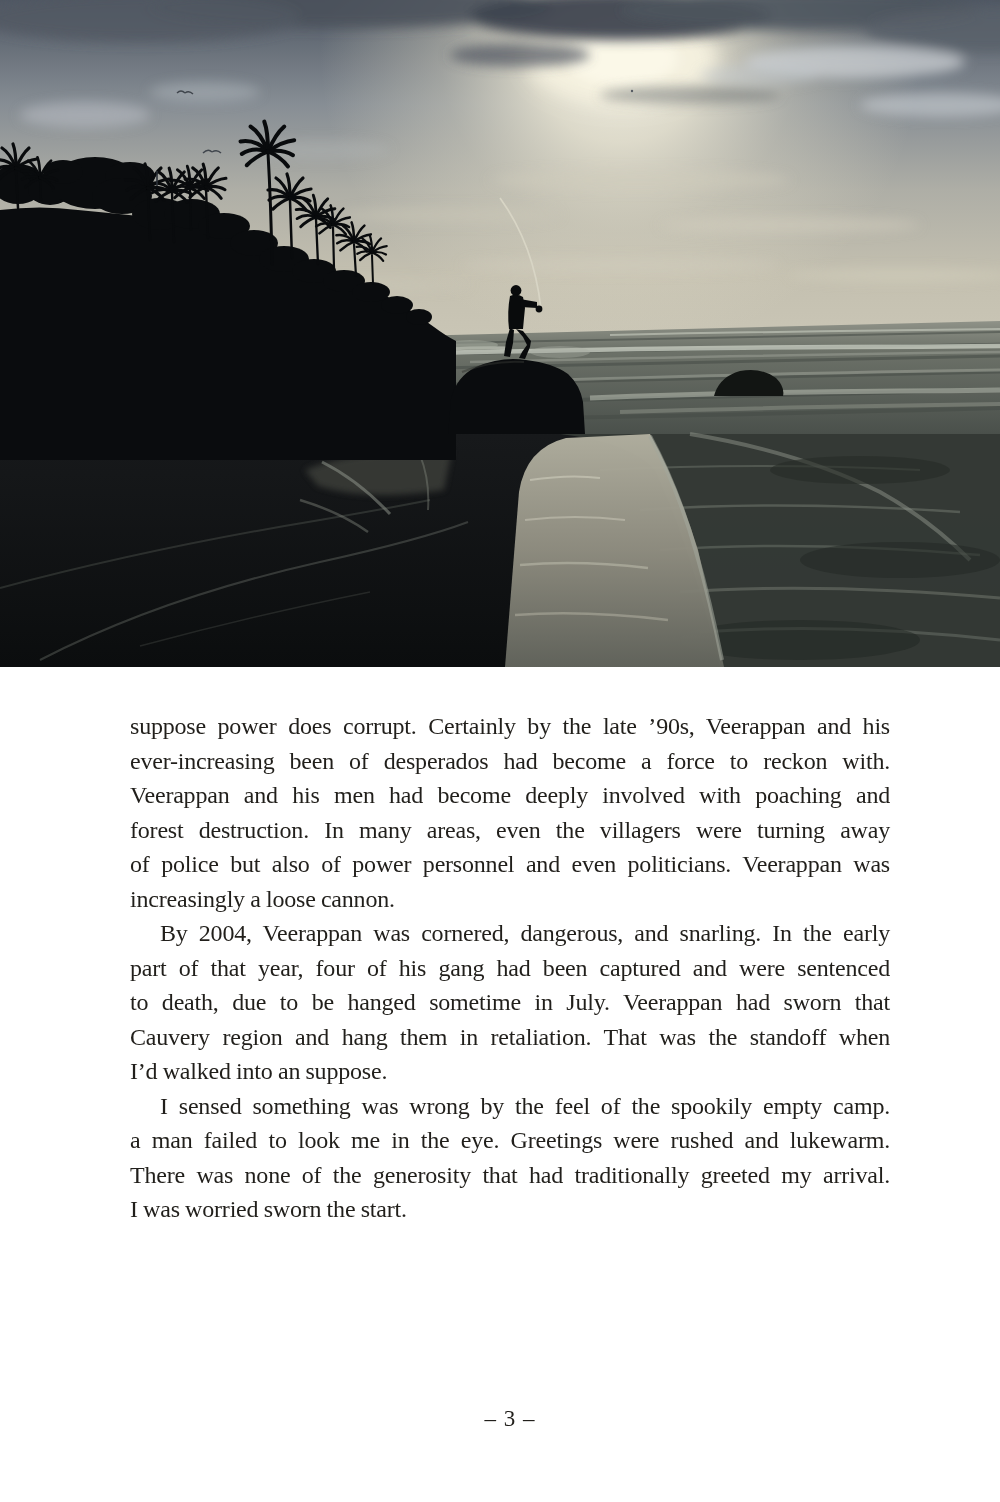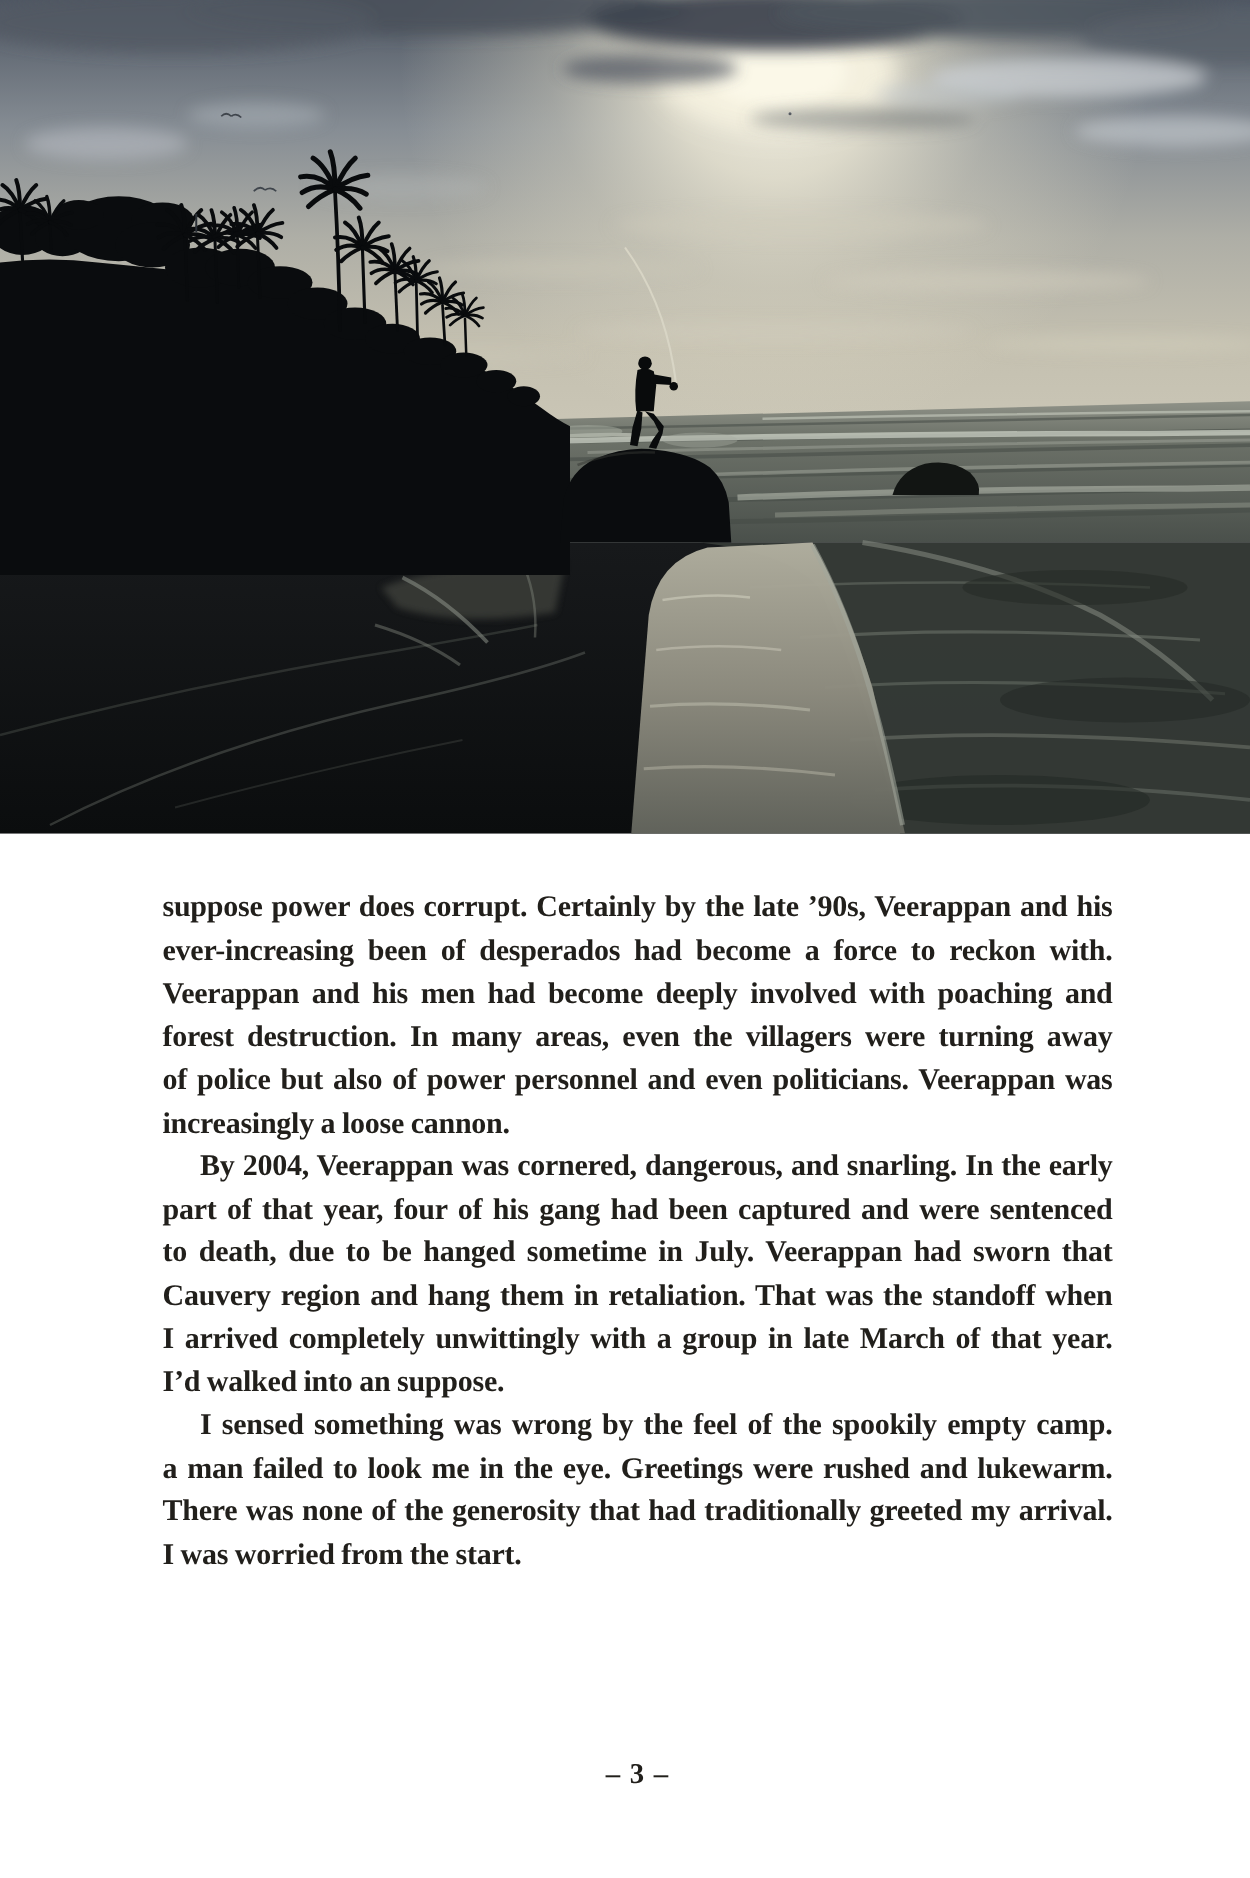--- a/index.html
+++ b/index.html
@@ -1,17 +1,17 @@
 <!DOCTYPE html>
 <html><head>
 <meta charset="utf-8">
 <style>
   html,body{margin:0;padding:0;background:#ffffff;}
   .page{position:relative;width:1000px;height:1502px;background:#ffffff;overflow:hidden;
-        font-family:"Liberation Serif","DejaVu Serif",serif;font-weight:bold;}
+        font-family:"Liberation Serif","DejaVu Serif",serif;}
   figure.photo{margin:0;width:1000px;height:667px;display:block;}
   figure.photo svg{display:block;}
   .text-block{position:absolute;left:130px;top:709px;width:760px;color:#211f1b;}
   .para{margin:0;}
   .line{font-size:24px;line-height:34.5px;letter-spacing:-0.2px;word-spacing:-0.5px;
         text-align:justify;text-align-last:justify;white-space:normal;}
   .line.last{text-align-last:left;}
   .line.indent{text-indent:30px;}
   .folio{position:absolute;left:130px;top:1406px;width:760px;text-align:center;
          font-size:23px;color:#211f1b;letter-spacing:1px;}
@@ -253,26 +253,25 @@
       <div class="line">Veerappan and his men had become deeply involved with poaching and</div>
       <div class="line">forest destruction. In many areas, even the villagers were turning away</div>
       <div class="line">of police but also of power personnel and even politicians. Veerappan was</div>
       <div class="line last">increasingly a loose cannon.</div>
     </div>
     <div class="para">
       <div class="line indent">By 2004, Veerappan was cornered, dangerous, and snarling. In the early</div>
       <div class="line">part of that year, four of his gang had been captured and were sentenced</div>
       <div class="line">to death, due to be hanged sometime in July. Veerappan had sworn that</div>
       <div class="line">Cauvery region and hang them in retaliation. That was the standoff when</div>
-      <div class="line">I arrived completely unwittingly with a group in late March of that year.</div>
       <div class="line last">I’d walked into an suppose.</div>
     </div>
     <div class="para">
       <div class="line indent">I sensed something was wrong by the feel of the spookily empty camp.</div>
       <div class="line">a man failed to look me in the eye. Greetings were rushed and lukewarm.</div>
       <div class="line">There was none of the generosity that had traditionally greeted my arrival.</div>
-      <div class="line last">I was worried from the start.</div>
+      <div class="line last">I was worried sworn the start.</div>
     </div>
   </main>
 
   <div class="folio">– 3 –</div>
 
 </div>
 
 </body></html>

